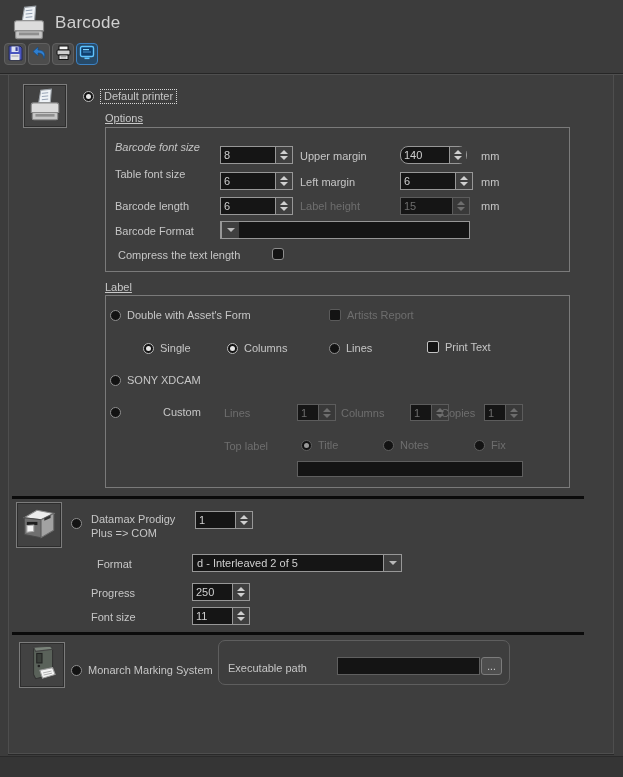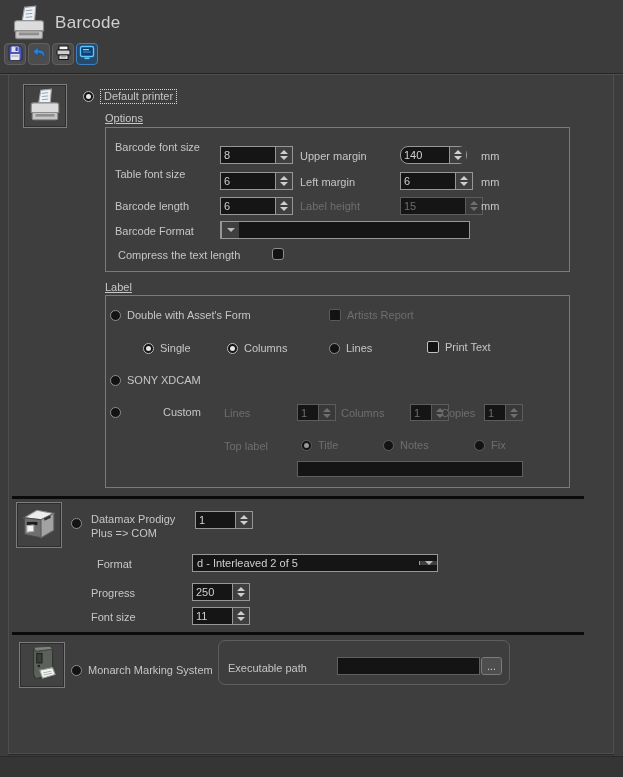--- a/index.html
+++ b/index.html
@@ -151,21 +151,21 @@
   </div>
 
   <div class="ctl-row" style="left:83px; top:89px;">
     <span class="radio sel"></span>
     <span class="ctl-lbl focus-label">Default printer</span>
   </div>
 
   <div class="group-title" style="left:105px; top:112px;">Options</div>
   <div class="groupbox" style="left:105px; top:127px; width:465px; height:145px;"></div>
 
-  <div class="lbl wrap" style="left:115px; top:141px; width:98px;">Barcode font size</div>
+  <div class="lbl wrap" style="left:115px; top:141px; width:98px;font-style:italic;">Barcode font size</div>
   <div class="spin" style="left:220px; top:146px; width:73px;">
     <input value="8" style="">
     <div class="spinbtn">
         <div class="tri-up"></div>
         <div class="tri-dn"></div>
       </div>
   </div>
   <div class="lbl" style="left:300px; top:150px;">Upper margin</div>
   <div class="spin" style="left:400px; top:146px; width:67px;border-radius:8px;">
     <input value="140" style="">
@@ -196,21 +196,21 @@
 
   <div class="lbl" style="left:115px; top:200px;">Barcode length</div>
   <div class="spin" style="left:220px; top:197px; width:73px;">
     <input value="6" style="">
     <div class="spinbtn">
         <div class="tri-up"></div>
         <div class="tri-dn"></div>
       </div>
   </div>
   <div class="lbl dis" style="left:300px; top:200px;">Label height</div>
-  <div class="spin dis" style="left:400px; top:197px; width:83px;">
+  <div class="spin dis" style="left:400px; top:197px; width:70px;">
     <input disabled="" value="15" style="">
     <div class="spinbtn">
         <div class="tri-up"></div>
         <div class="tri-dn"></div>
       </div>
   </div>
   <div class="lbl" style="left:481px; top:200px;">mm</div>
 
   <div class="lbl" style="left:115px; top:225px;">Barcode Format</div>
   <div class="dd" style="left:220px; top:221px; width:250px;">
@@ -324,21 +324,21 @@
   <div class="lbl" style="left:91px; top:527px;">Plus =&gt; COM</div>
   <div class="spin" style="left:195px; top:511px; width:58px;">
     <input value="1" style="">
     <div class="spinbtn">
         <div class="tri-up"></div>
         <div class="tri-dn"></div>
       </div>
   </div>
 
   <div class="lbl" style="left:91px; top:558px;padding-left:6px;">Format</div>
-  <div class="dd" style="left:192px; top:554px; width:246px;align-items:center;">
+  <div class="dd" style="left:192px; top:554px; width:210px;">
     <div class="dd-txt">d - Interleaved 2 of 5</div>
     <div class="dd-btn">
         <div class="tri-down"></div>
       </div>
   </div>
 
   <div class="lbl" style="left:91px; top:587px;">Progress</div>
   <div class="spin" style="left:192px; top:583px; width:58px;">
     <input value="250" style="">
     <div class="spinbtn">

